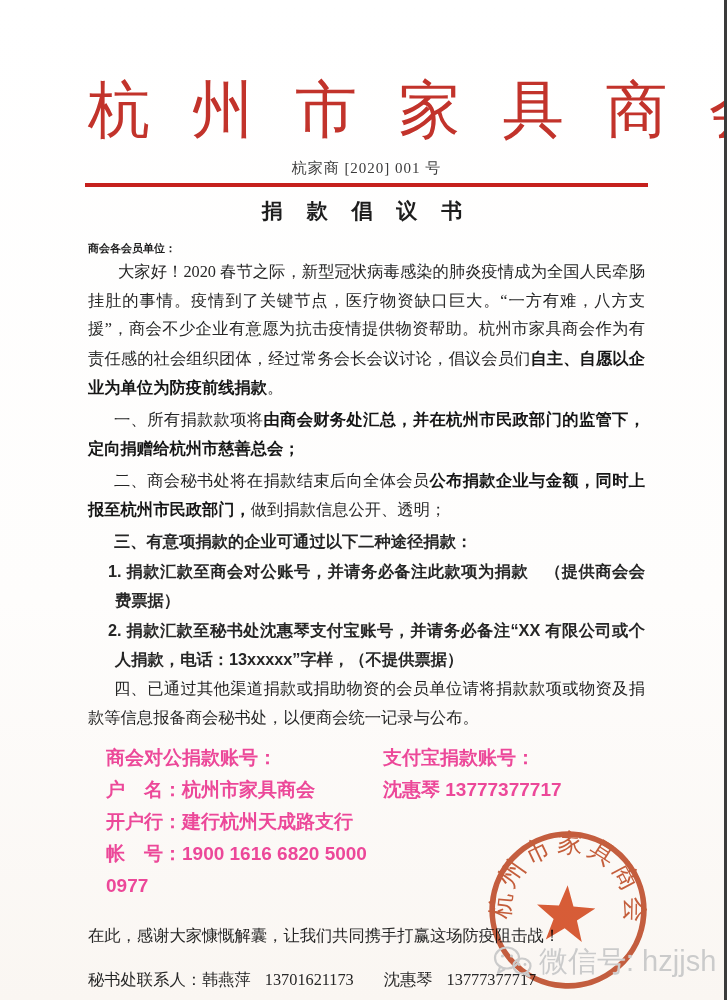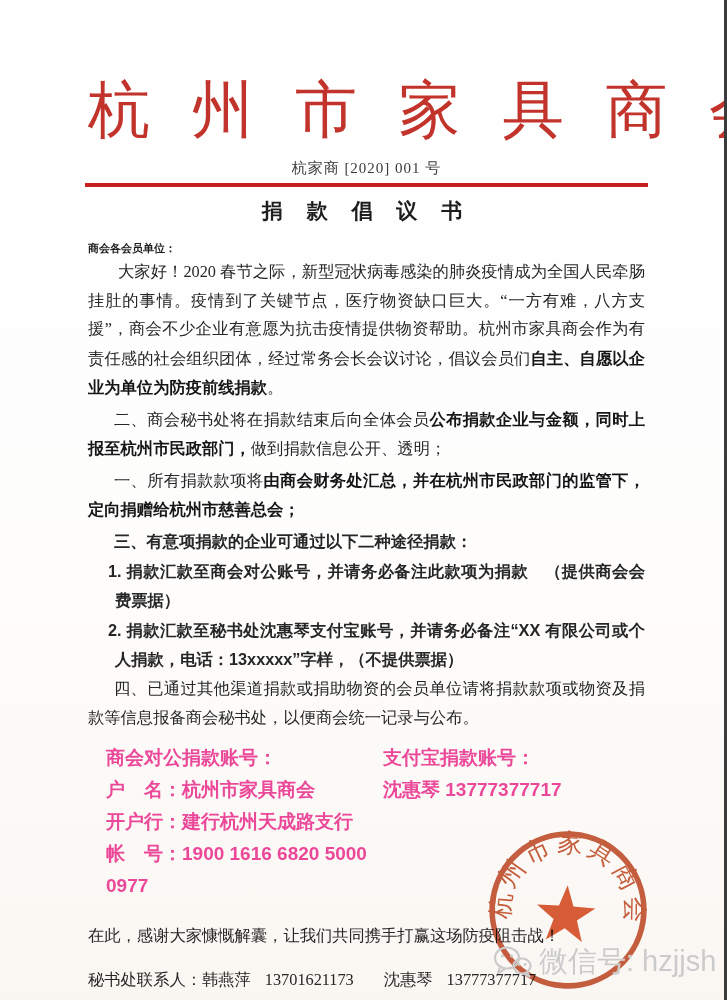--- a/index.html
+++ b/index.html
@@ -52,23 +52,23 @@
   <div class="doc-number">杭家商 [2020] 001 号</div>
 
   <div class="red-rule"></div>
 
   <h2 class="doc-title">捐 款 倡 议 书</h2>
 
   <p class="salutation">商会各会员单位：</p>
 
   <p class="para indent2"><span>大家好！2020 春节之际，新型冠状病毒感染的肺炎疫情成为全国人民牵肠挂肚的事情。疫情到了关键节点，医疗物资缺口巨大。“一方有难，八方支援”，商会不少企业有意愿为抗击疫情提供物资帮助。杭州市家具商会作为有责任感的社会组织团体，经过常务会长会议讨论，倡议会员们</span><span class="b">自主、自愿以企业为单位为防疫前线捐款</span><span>。</span></p>
 
+  <p class="para indent-num"><span>一、所有捐款款项将</span><span class="b">由商会财务处汇总，并在杭州市民政部门的监管下，定向捐赠给杭州市慈善总会；</span></p>
+
   <p class="para indent-num"><span>二、商会秘书处将在捐款结束后向全体会员</span><span class="b">公布捐款企业与金额，同时上报至杭州市民政部门，</span><span>做到捐款信息公开、透明；</span></p>
-
-  <p class="para indent-num"><span>一、所有捐款款项将</span><span class="b">由商会财务处汇总，并在杭州市民政部门的监管下，定向捐赠给杭州市慈善总会；</span></p>
 
   <p class="para indent-num b">三、有意项捐款的企业可通过以下二种途径捐款：</p>
 
   <p class="para sub-item b">1. 捐款汇款至商会对公账号，并请务必备注此款项为捐款　（提供商会会费票据）</p>
 
   <p class="para sub-item b">2. 捐款汇款至秘书处沈惠琴支付宝账号，并请务必备注“XX 有限公司或个人捐款，电话：13xxxxx”字样，（不提供票据）</p>
 
   <p class="para indent-num">四、已通过其他渠道捐款或捐助物资的会员单位请将捐款款项或物资及捐款等信息报备商会秘书处，以便商会统一记录与公布。</p>
 
   <div class="accounts">

